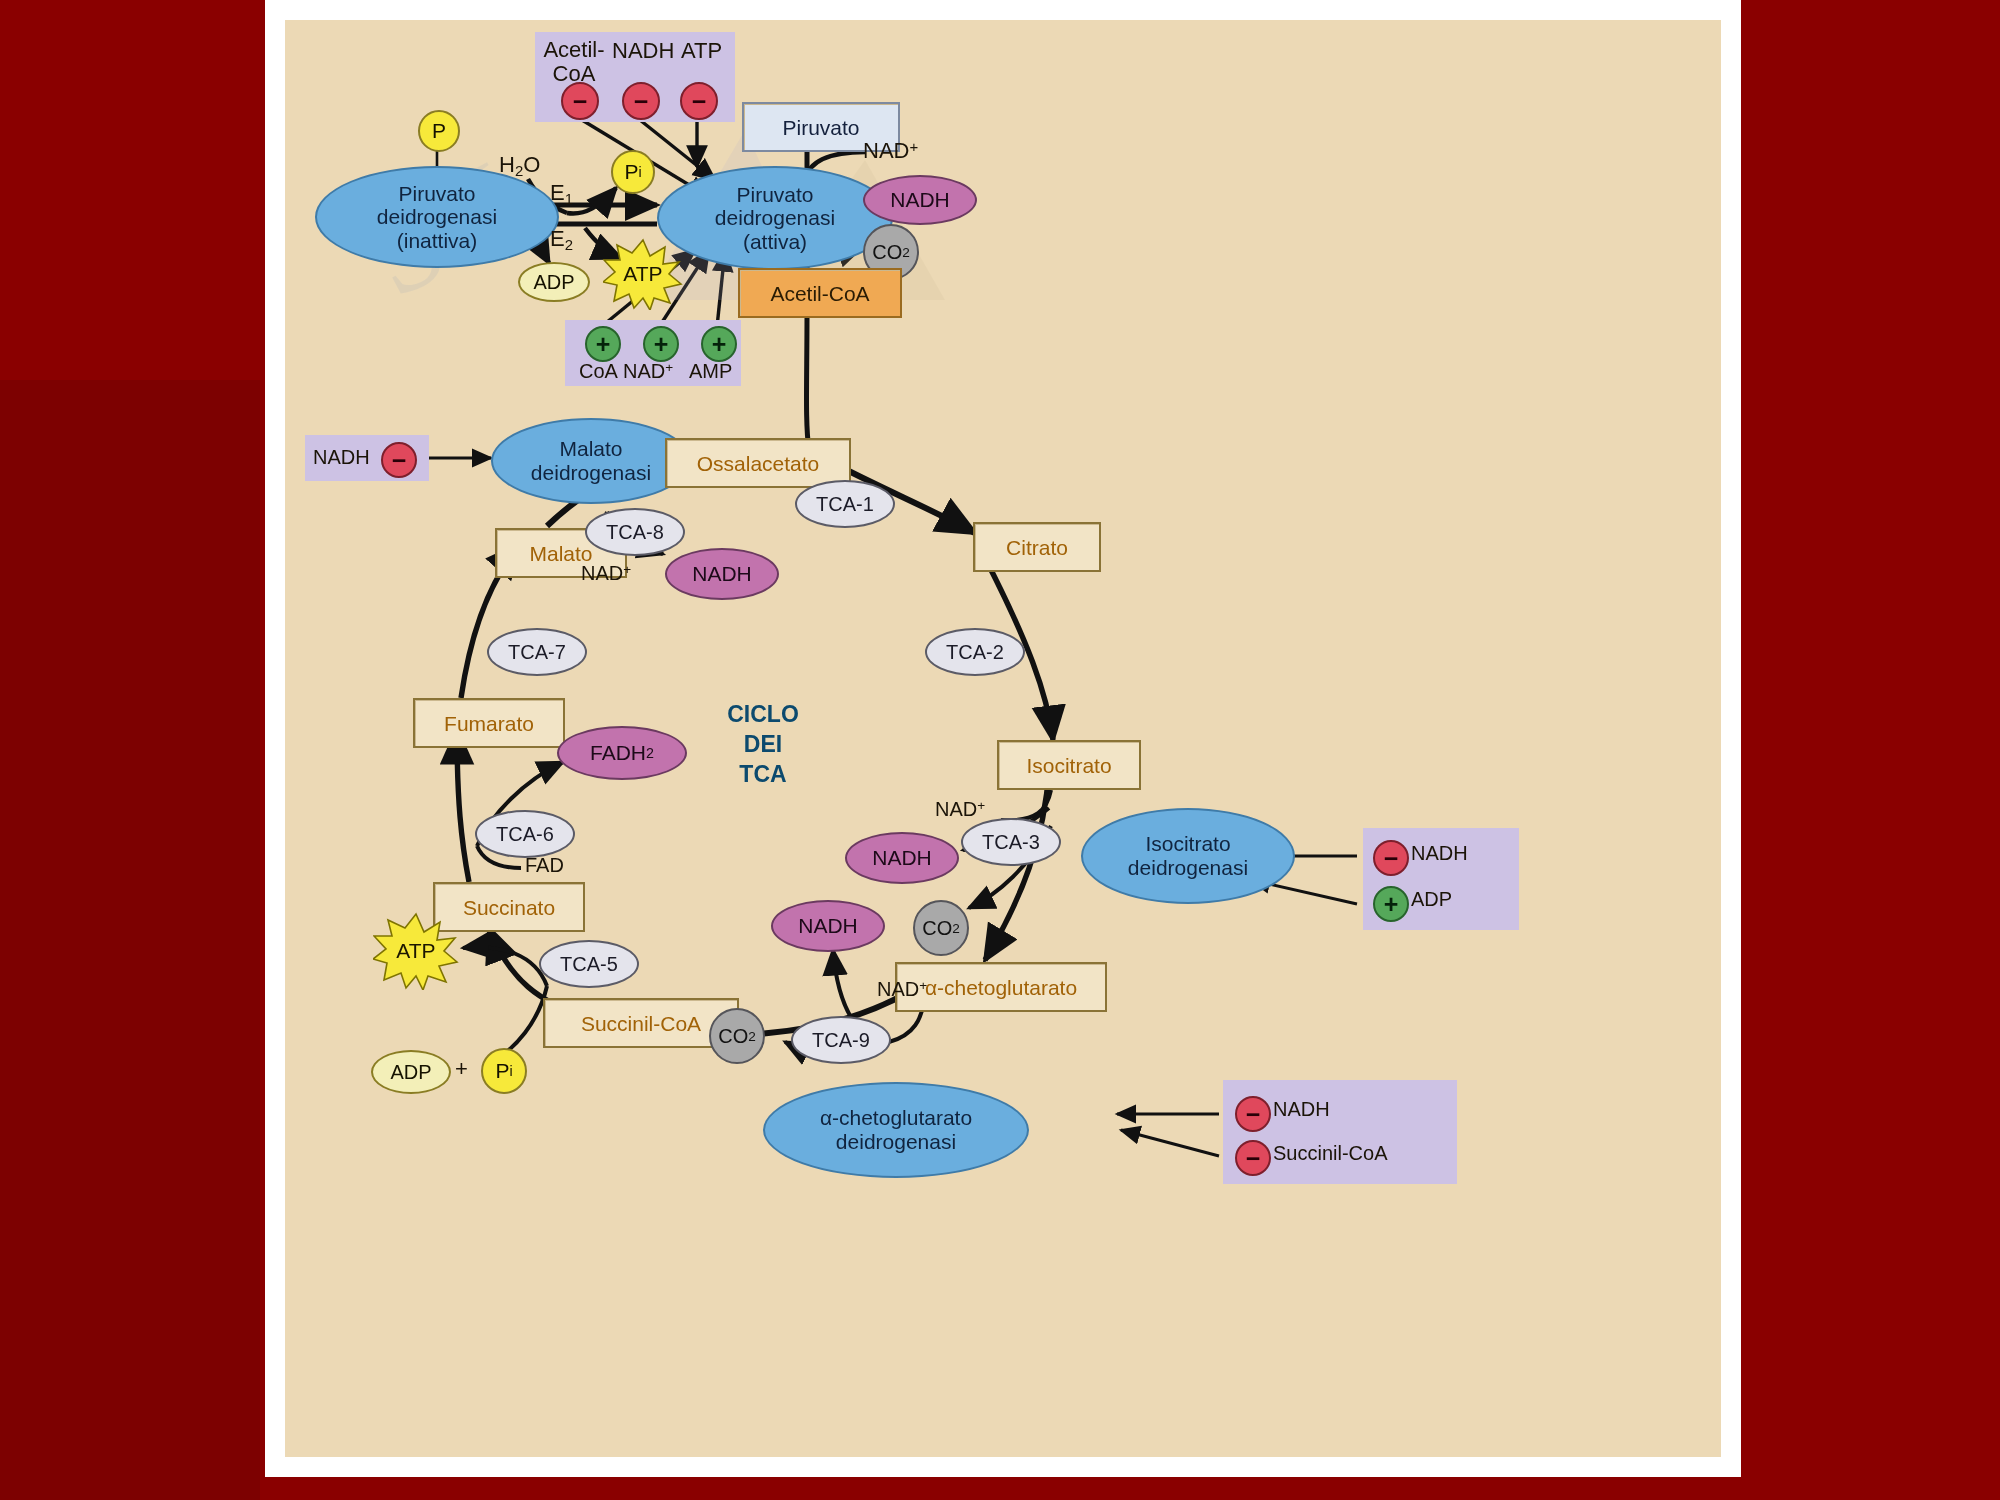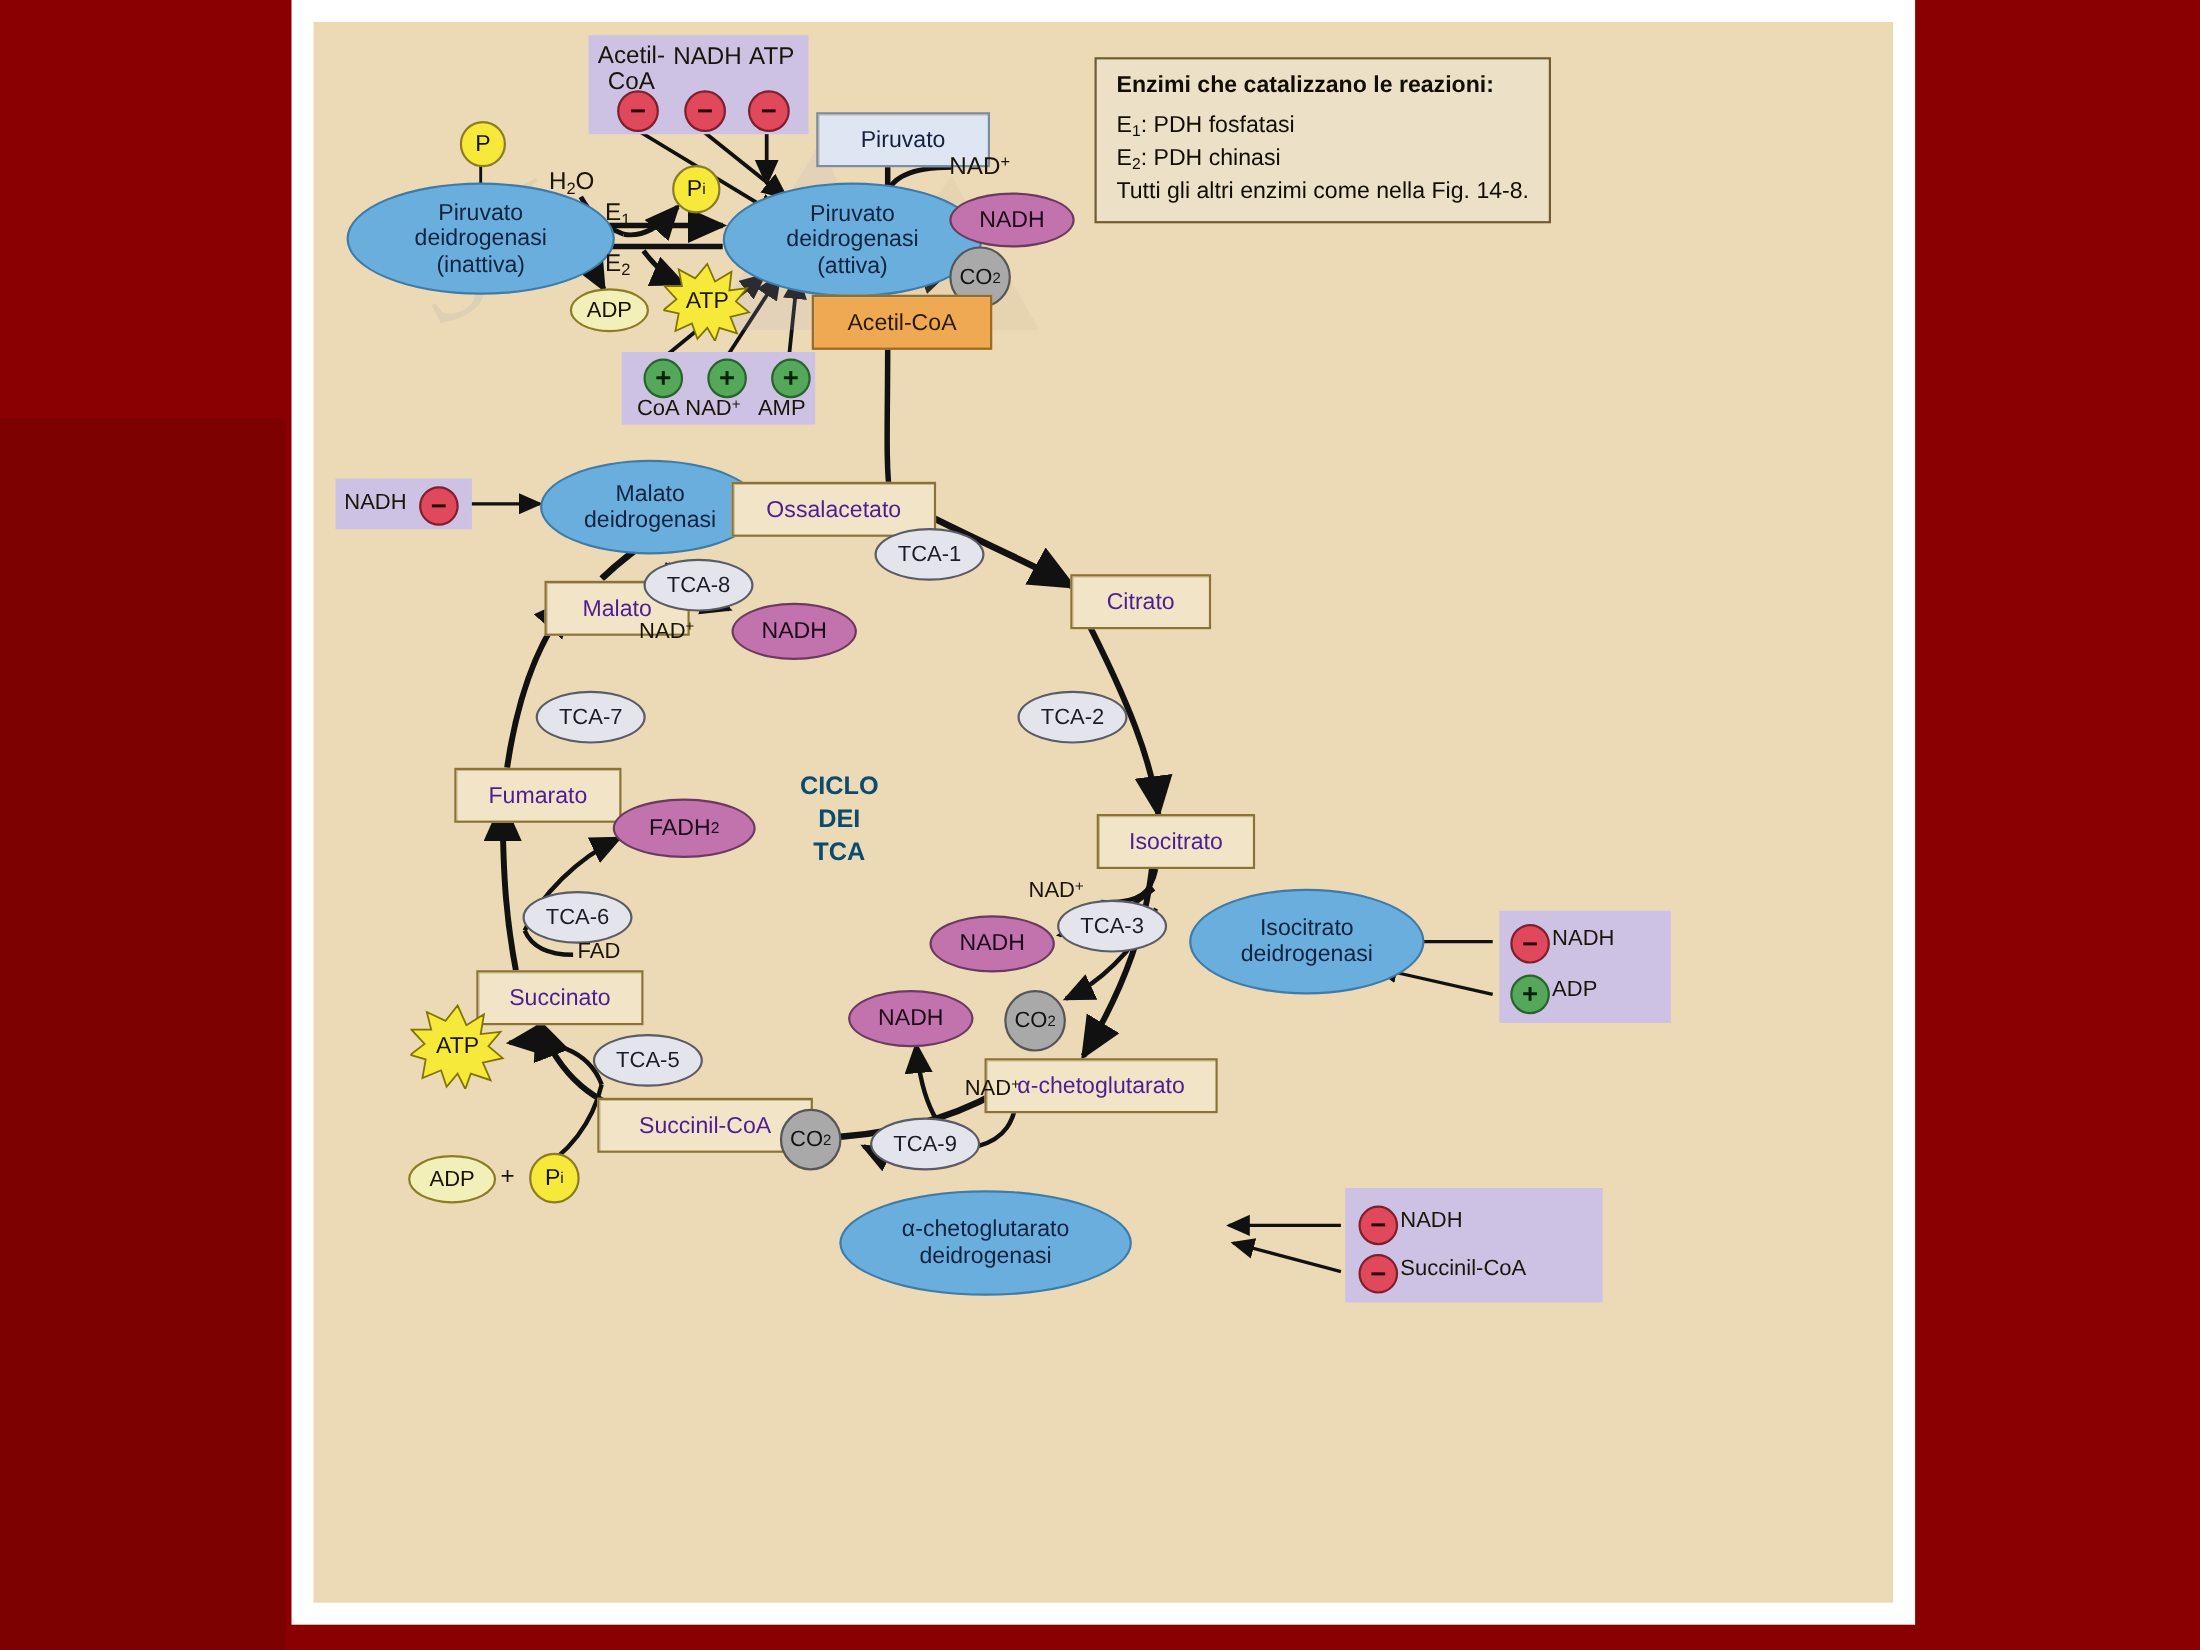--- a/index.html
+++ b/index.html
@@ -5,21 +5,21 @@
   html,body{margin:0;padding:0;background:#8b0000;}
   body{width:2000px;height:1500px;overflow:hidden;font-family:"Liberation Sans",sans-serif;}
   #stage{position:relative;width:2000px;height:1500px;background:#8a0000;}
   #bgdark{position:absolute;left:0;top:380px;width:260px;height:1120px;background:#7d0101;}
   #slide{position:absolute;left:265px;top:0px;width:1476px;height:1477px;background:#ffffff;}
   #canvas{position:absolute;left:20px;top:20px;width:1436px;height:1437px;background:#ecd9b5;overflow:hidden;}
   svg.layer{position:absolute;left:0;top:0;width:1436px;height:1437px;pointer-events:none;}
 
   
   .mbox{position:absolute;background:#f2e4c6;border:2px solid #8a7336;
-        color:#4c1d95;font-size:21px;line-height:1;padding:6px 12px;white-space:nowrap;
+        color:#a16207;font-size:21px;line-height:1;padding:6px 12px;white-space:nowrap;
         display:flex;align-items:center;justify-content:center;box-shadow:1px 1px 0 #cbb88f inset;}
   .mbox.blueish{background:#dde6f2;border-color:#7d8aa0;color:#14213d;}
   .mbox.orange{background:#f0a953;border-color:#9a6b20;color:#2a1c04;}
 
   
   .enz{position:absolute;background:#6aaede;border:2px solid #3f7ba8;border-radius:50%;
        color:#10243f;font-size:21px;text-align:center;display:flex;align-items:center;
        justify-content:center;line-height:1.12;}
 
   
@@ -157,30 +157,20 @@
       </svg>
 
       <svg class="wm" style="left:100px;top:30px;width:400px;height:360px" viewBox="0 0 400 360">
         <text x="10" y="250" font-size="120" font-family="Liberation Serif, serif" fill="#9aa7bb" transform="rotate(-28 10 250)">SK</text>
       </svg>
       <svg class="wm" style="left:330px;top:20px;width:360px;height:300px" viewBox="0 0 360 300">
         <path d="M30,260 L130,90 L210,260 Z" fill="#b9b0c9"></path>
         <path d="M150,260 L250,120 L330,260 Z" fill="#c9b993"></path>
       </svg>
 
-      <div id="legend" style="left:710px;top:32px;">
-        <div class="t">Enzimi che catalizzano le reazioni:</div>
-        <div class="r">
-          E<sub>1</sub><span>:  PDH fosfatasi</span>
-        </div>
-        <div class="r">
-          E<sub>2</sub><span>:  PDH chinasi</span>
-        </div>
-        <div class="r">Tutti gli altri enzimi come nella Fig. 14-8.</div>
-      </div>
 
       <div class="effbox" style="left:250px;top:12px;width:200px;height:90px;"></div>
       <div class="plain" style="left:258px;top:18px;line-height:1.08;text-align:center;width:62px;">Acetil-<br>CoA</div>
       <div class="sign minus" style="left:276px;top:62px;width:34px;height:34px;">−</div>
       <div class="plain" style="left:327px;top:18px;">NADH</div>
       <div class="sign minus" style="left:337px;top:62px;width:34px;height:34px;">−</div>
       <div class="plain" style="left:396px;top:18px;">ATP</div>
       <div class="sign minus" style="left:395px;top:62px;width:34px;height:34px;">−</div>
 
       <div class="effbox" style="left:280px;top:300px;width:176px;height:66px;"></div>

